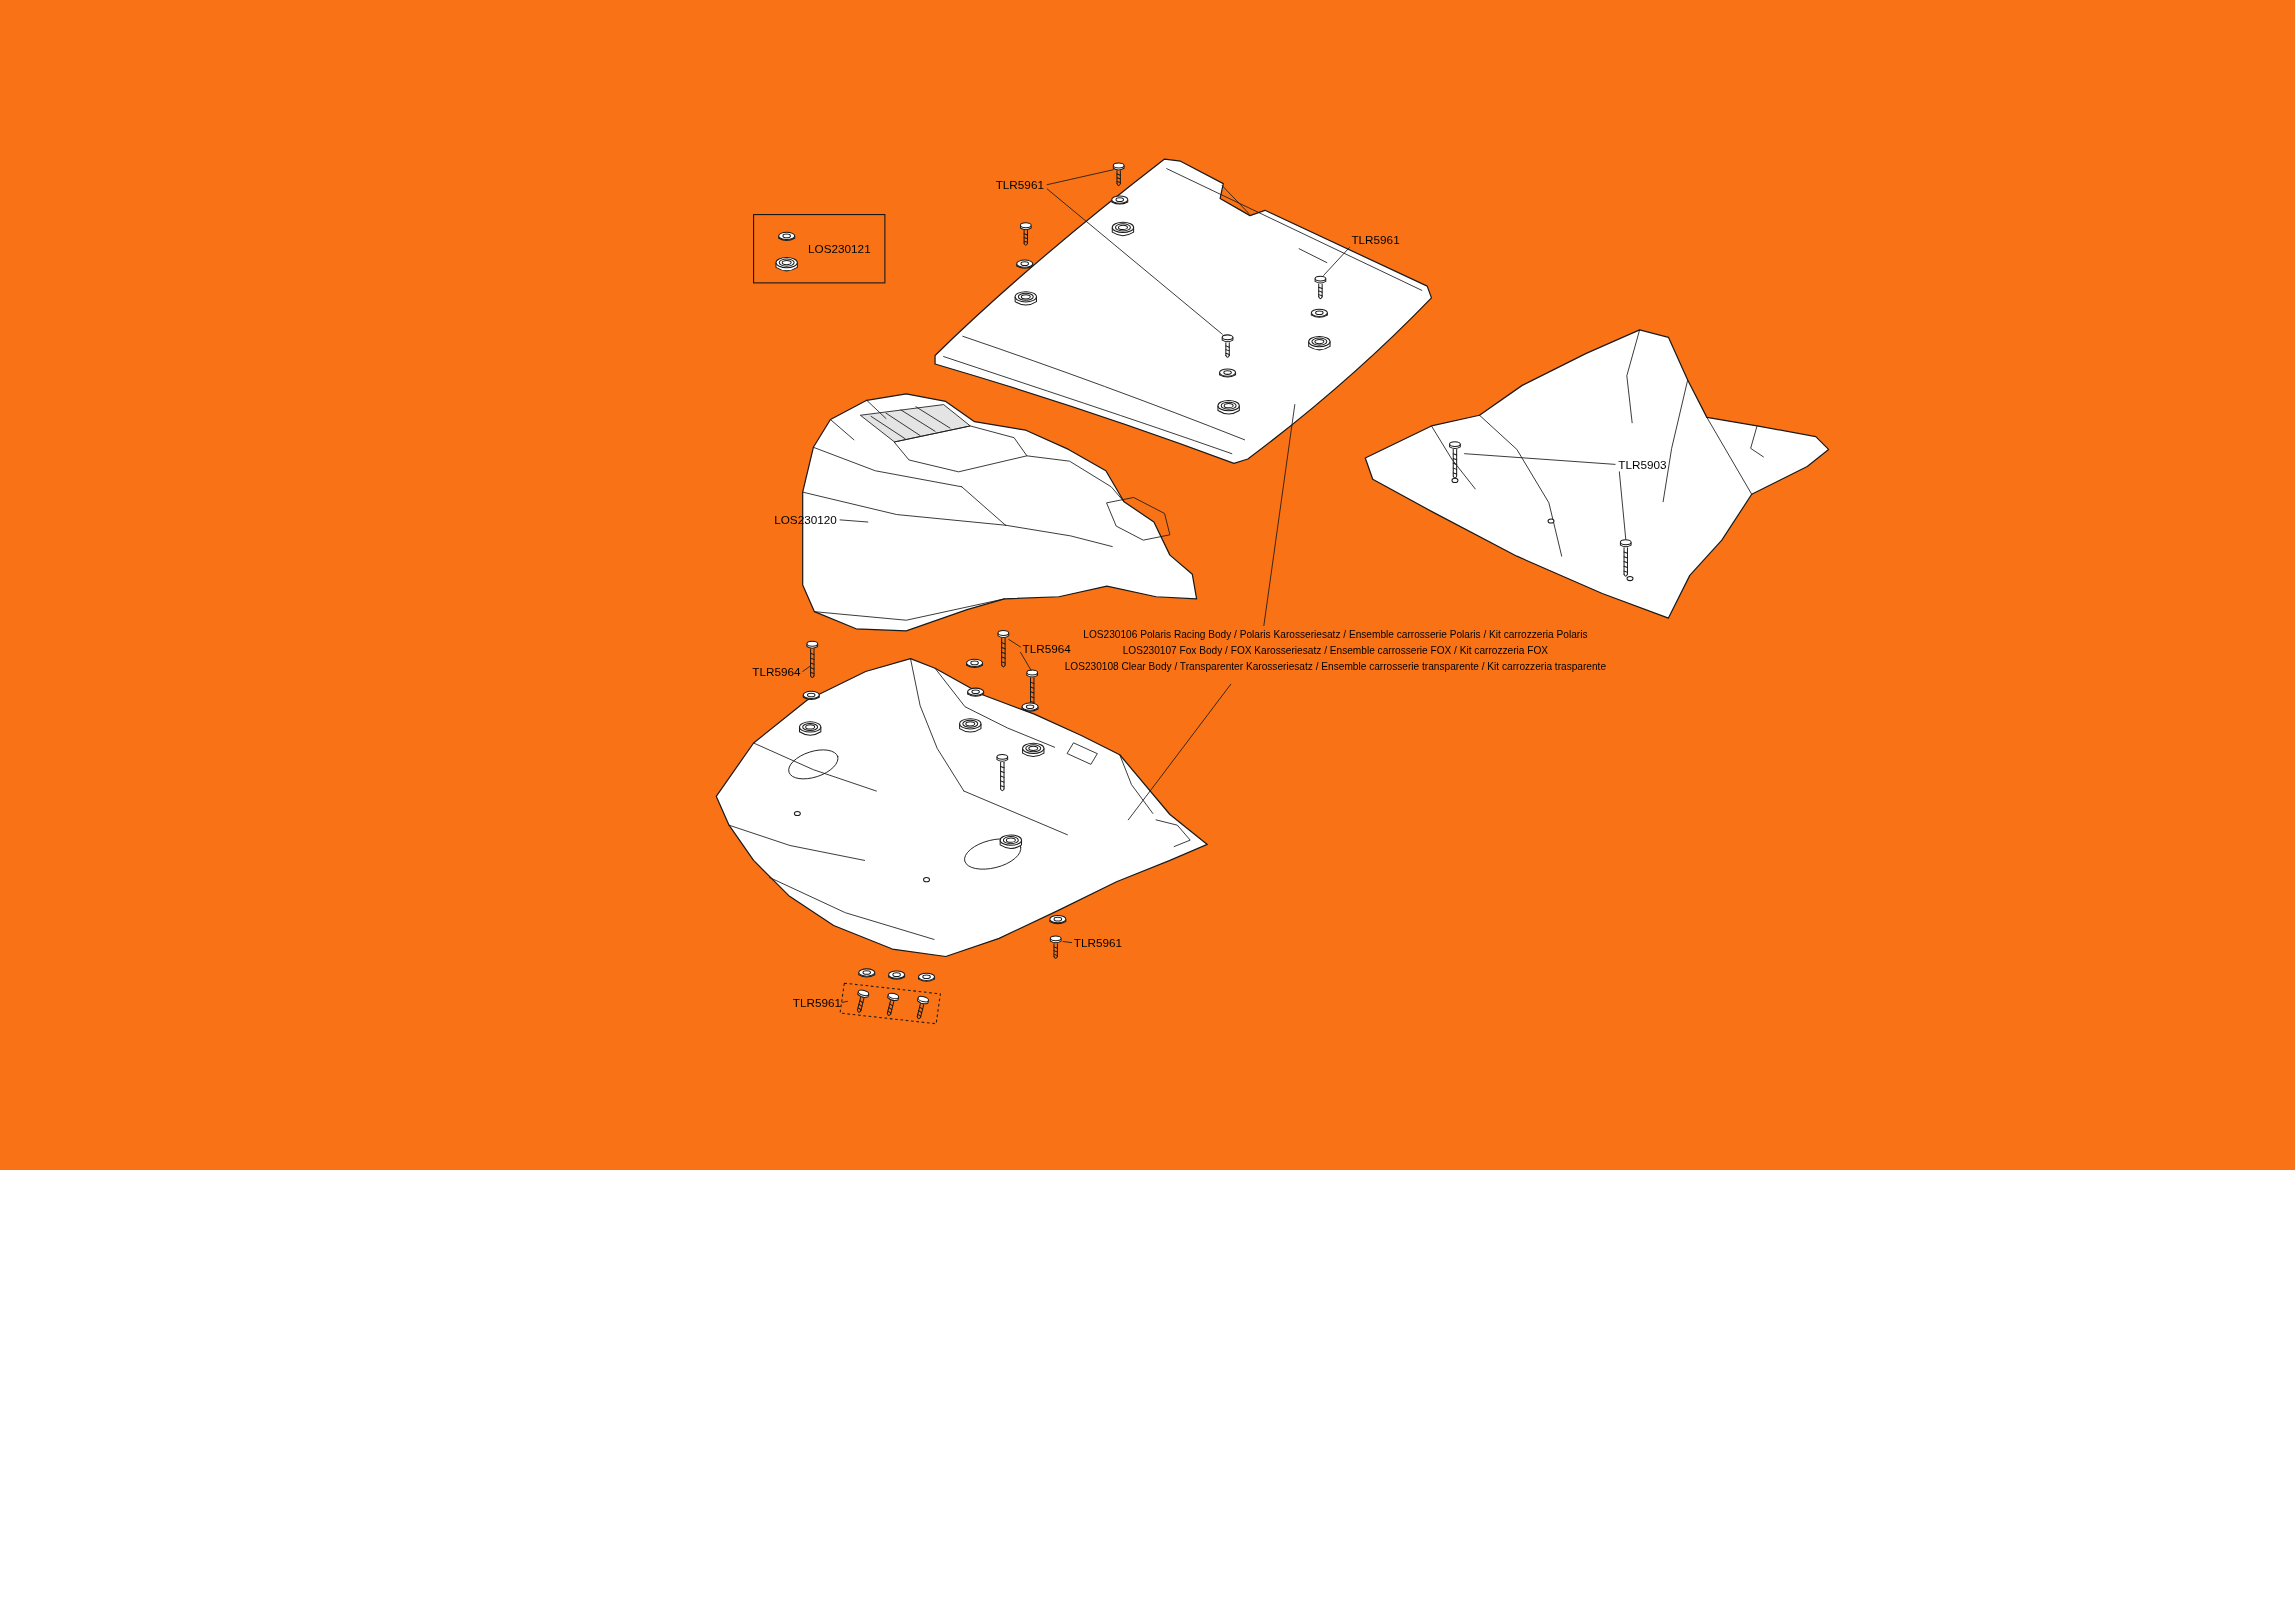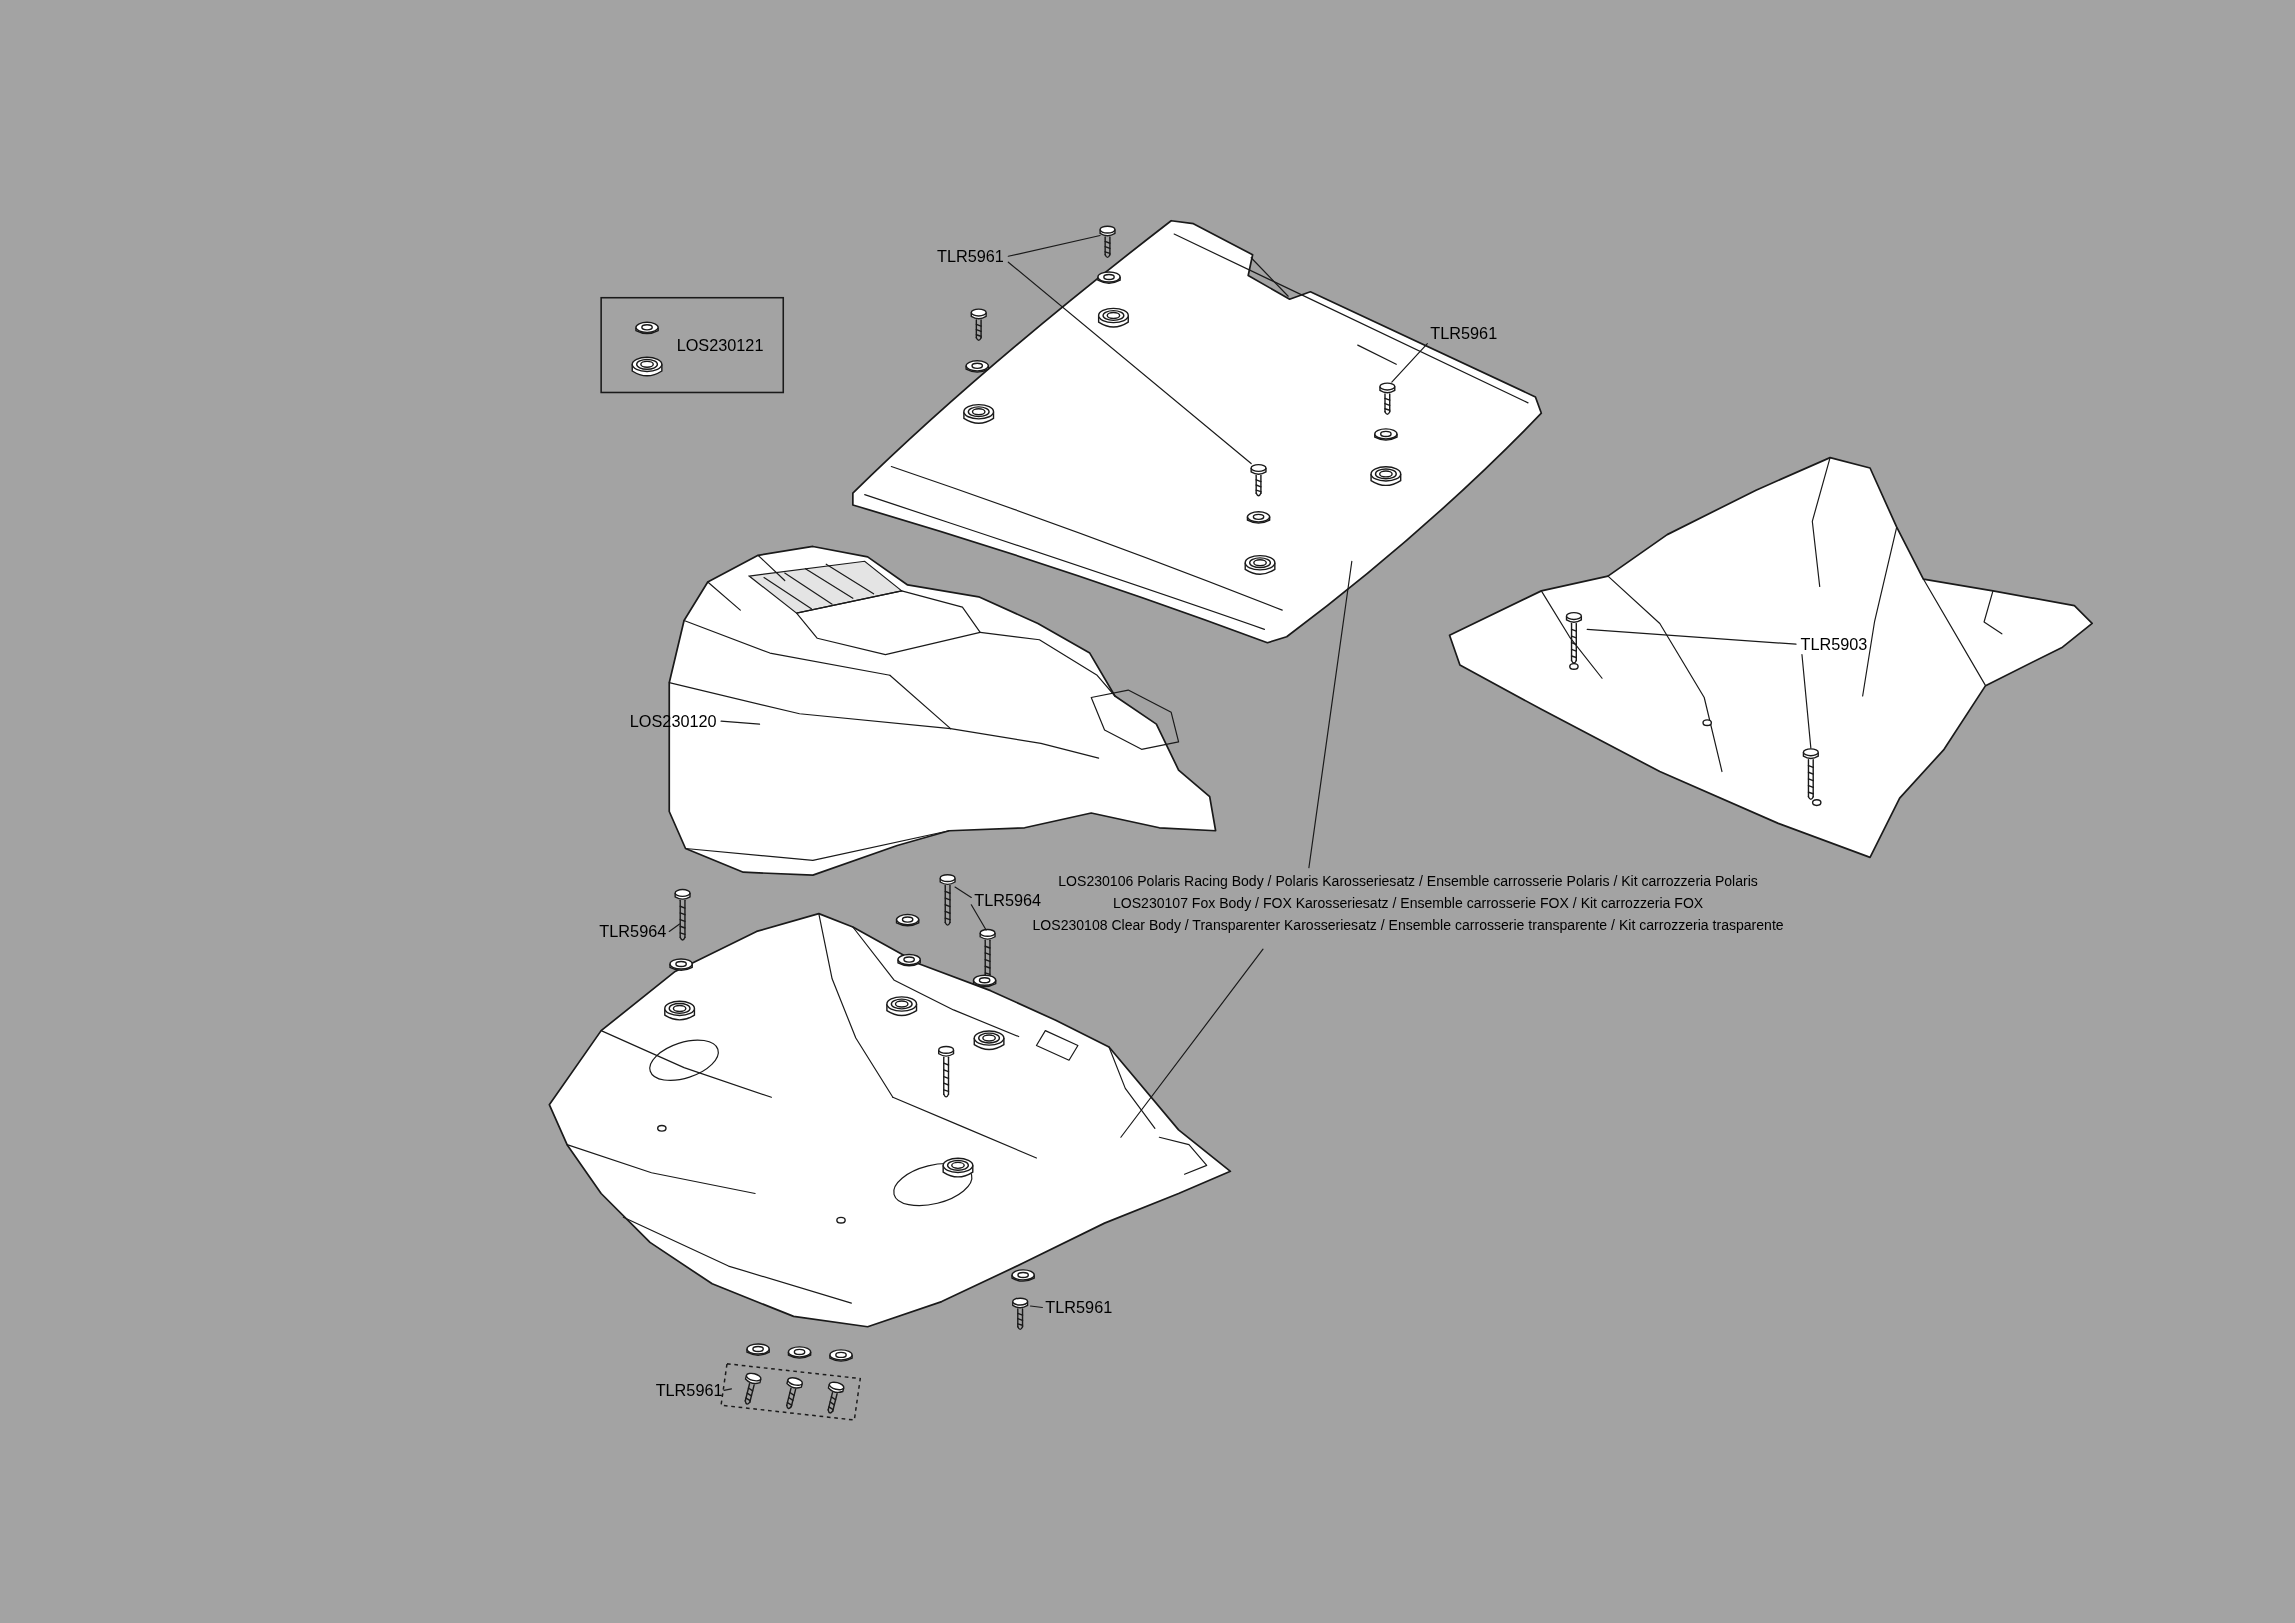--- a/index.html
+++ b/index.html
@@ -1,20 +1,20 @@
 <!DOCTYPE html>
 <html style="font-size:11.3px"><head>
 <meta charset="utf-8">
 <style>
   html, body { margin: 0; padding: 0; background: #ffffff; }
   .stage {
     position: relative;
     width: 2295px;
-    height: 1623px;
-    background: #a3a3a3;
+    height: 1170px;
+    background: #f97316;
     overflow: hidden;
   }
   .stage svg { display: block; width: 100%; height: 100%; }
 
   .outline  { fill: #ffffff; stroke: #1a1a1a; stroke-width: 1.15; stroke-linejoin: round; stroke-linecap: round; }
   .detail   { fill: none;    stroke: #1a1a1a; stroke-width: 0.8;  stroke-linejoin: round; stroke-linecap: round; }
   .hw       { fill: #ffffff; stroke: #1a1a1a; stroke-width: 0.95; }
   .hw-line  { fill: none;    stroke: #1a1a1a; stroke-width: 0.95; stroke-linecap: round; }
   .leader   { fill: none;    stroke: #1a1a1a; stroke-width: 0.8;  stroke-linecap: round; }
   .legend-rect { fill: none; stroke: #1a1a1a; stroke-width: 1.05; }

